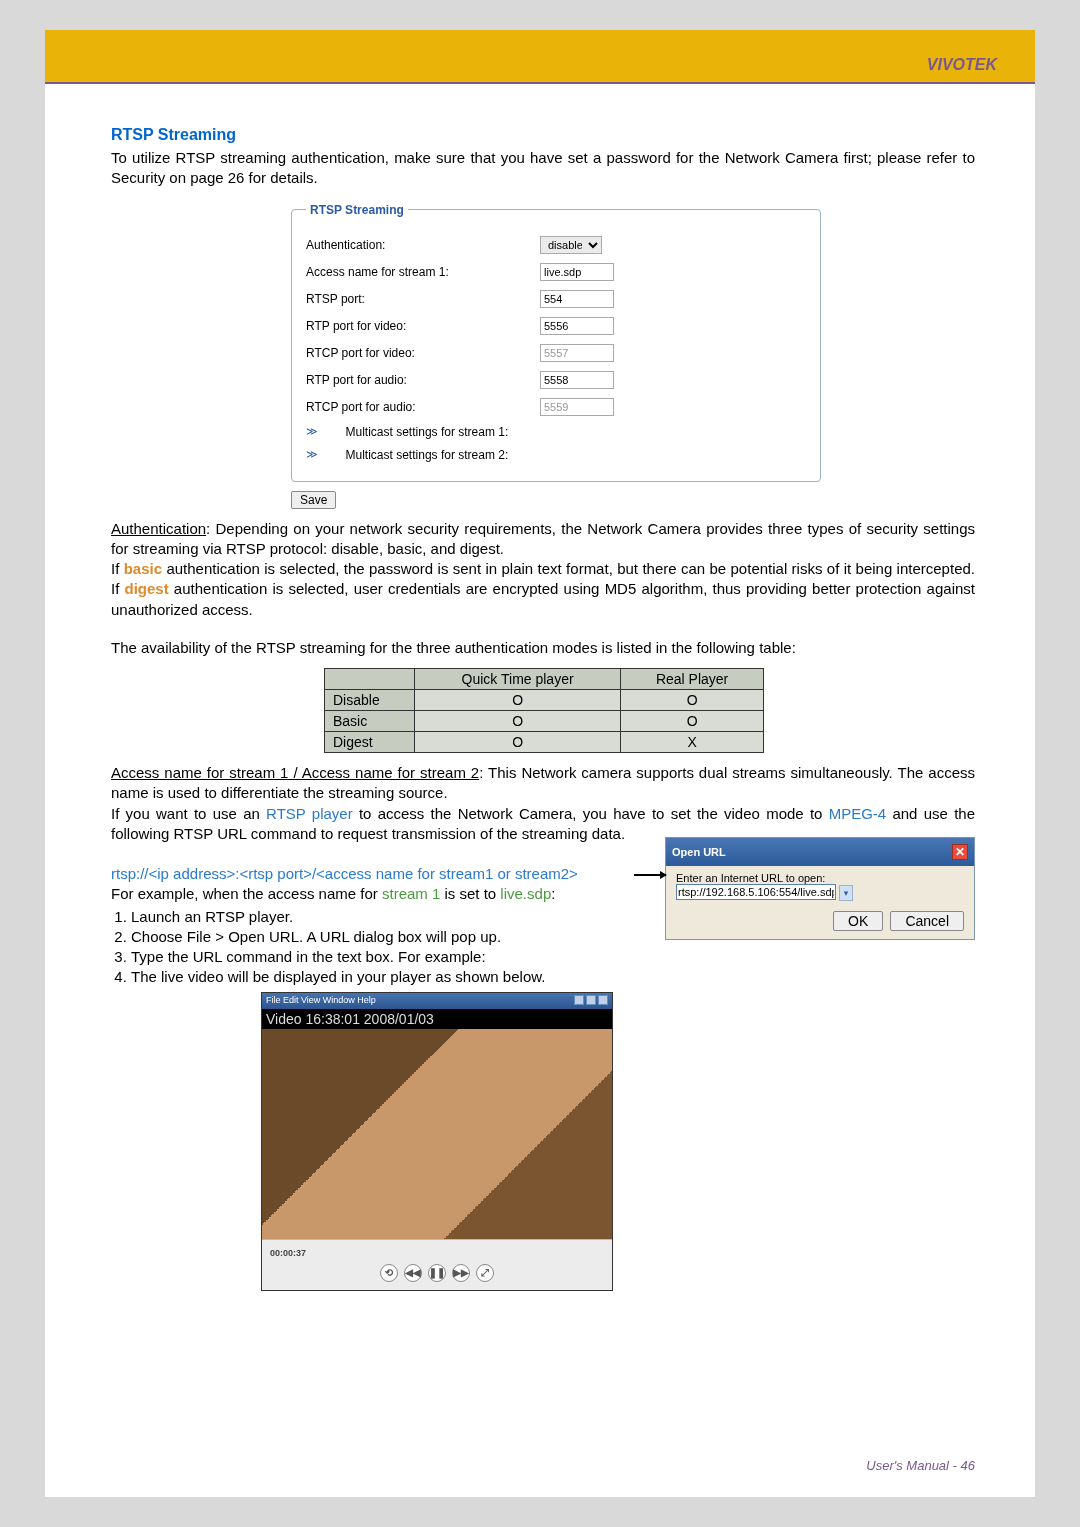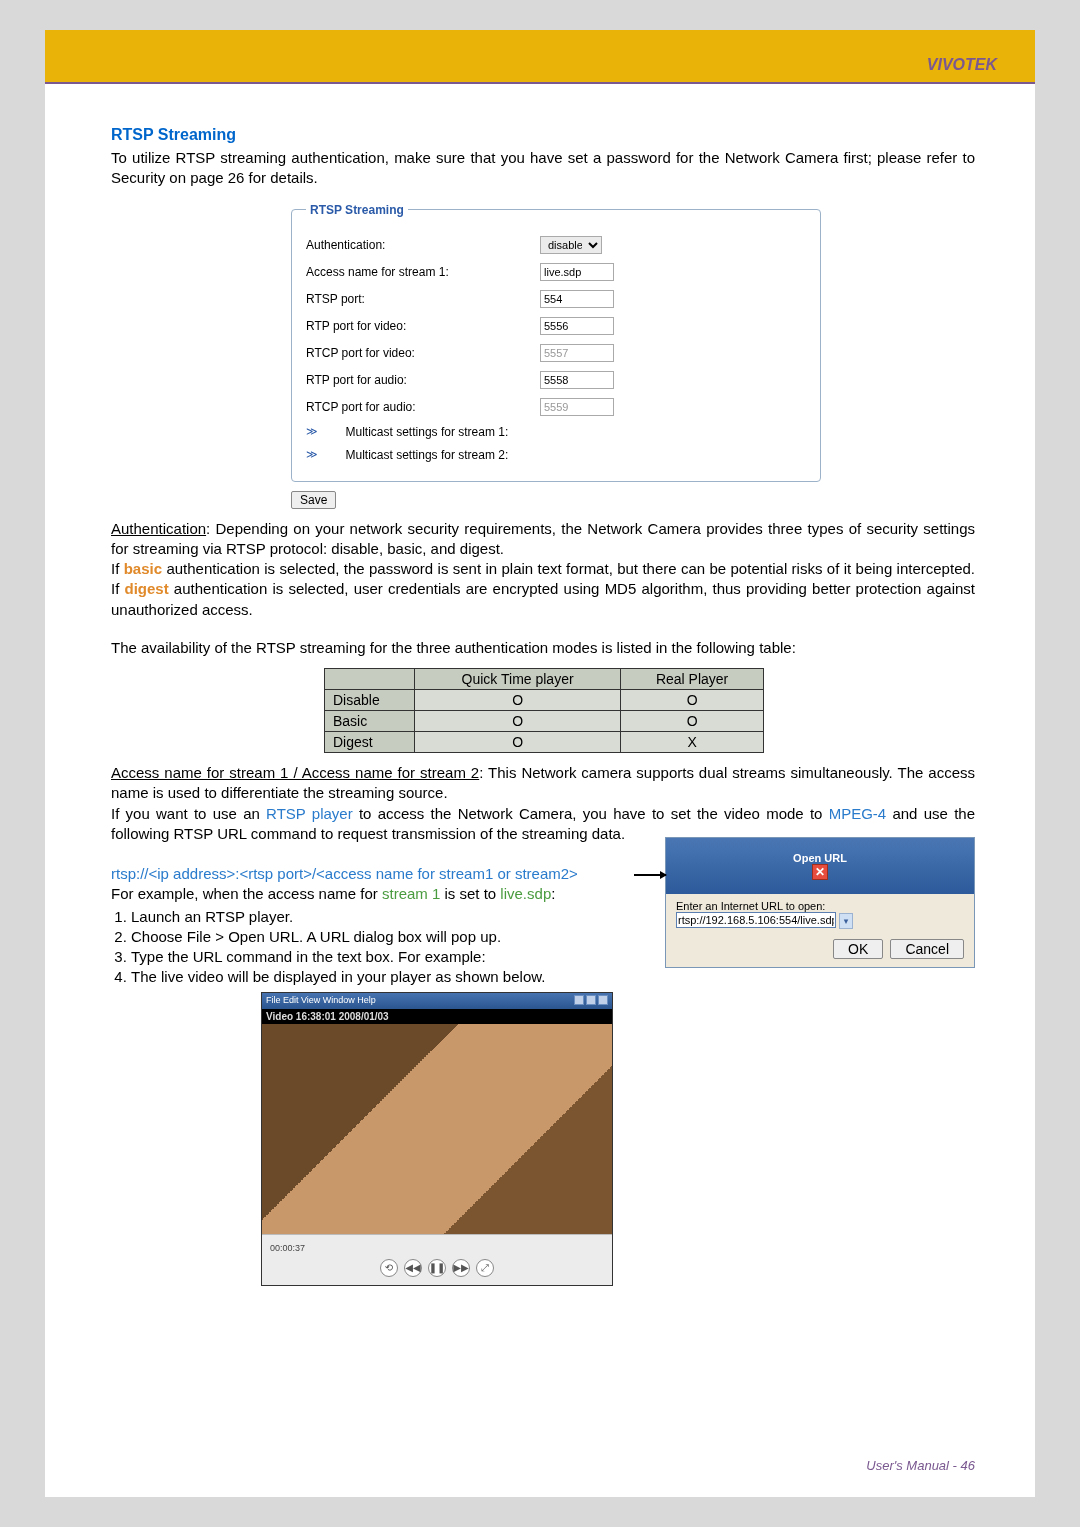--- a/index.html
+++ b/index.html
@@ -107,25 +107,24 @@
     right:0;
     top: -70px;
     border:1px solid #7a97b8;
     background:#efe9db;
     font-size:11px;
   }
   .dlg-title {
     background: linear-gradient(#4a77b4,#2c5a9a);
     color:#fff;
     font-weight:bold;
-    padding:14px 6px;
+    padding:6px 6px;
     display:flex;
     justify-content:space-between;
     align-items:center;
-    flex-direction:column;
   }
   .close-x {
     width:16px;height:16px;
     background:#e74c3c;
     border:1px solid #a02e1f;
     color:#fff;
     text-align:center;
     font-size:12px;
     line-height:14px;
   }
@@ -164,38 +163,39 @@
     color:#fff;
     font-size:9px;
     padding:2px 4px;
     display:flex;
     justify-content:space-between;
   }
   .player-wincontrols span{
     display:inline-block;width:10px;height:10px;border:1px solid #6b8fc0;margin-left:2px;background:#c0d0e8;
   }
   .player-subtitle {
-    background:#000;color:#ddd;font-size:10px;padding:2px 4px;font-weight:bold;
+    background:#000;color:#ddd;font-size:14px;padding:2px 4px;
   }
   .player-video {
     height: 210px;
     background:
       linear-gradient(135deg,#6b4a2a 0 35%, #c9986a 35% 70%, #7a552f 70% 100%),
       radial-gradient(circle at 75% 10%, #4f6b3f 0 80px, transparent 81px);
     position:relative;
   }
   .player-controls {
     background:#ececec;
     padding:8px;
     display:flex;
     justify-content:center;
     gap:6px;
     border-top:1px solid #bbb;
     flex-direction:column;
     align-items:flex-start;
+    font-weight:bold;
   }
   .player-time {
     font-size:9px; color:#444;
     display:flex; justify-content:space-between; width:100%;
   }
   .player-btns { display:flex; gap:6px; align-self:center;}
   .circ {
     width:18px;height:18px;border-radius:50%;
     border:1px solid #888;background:#fff;display:flex;
     align-items:center;justify-content:center;font-size:10px;color:#555;

